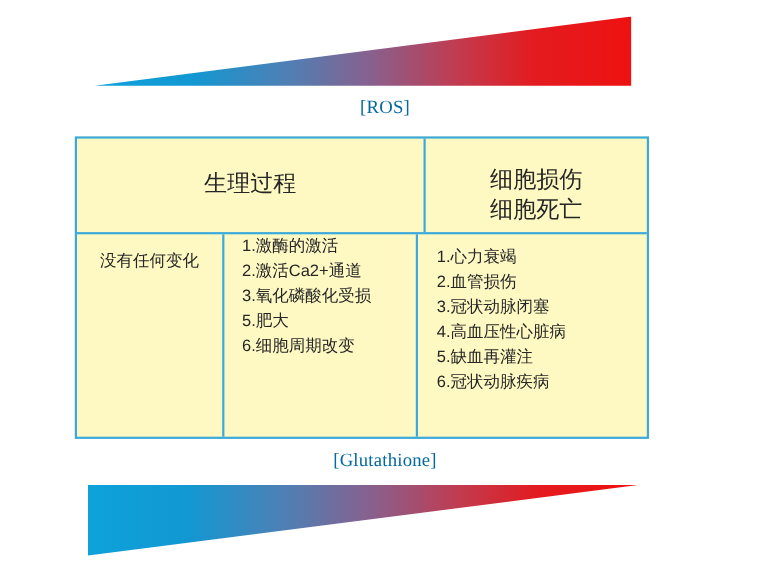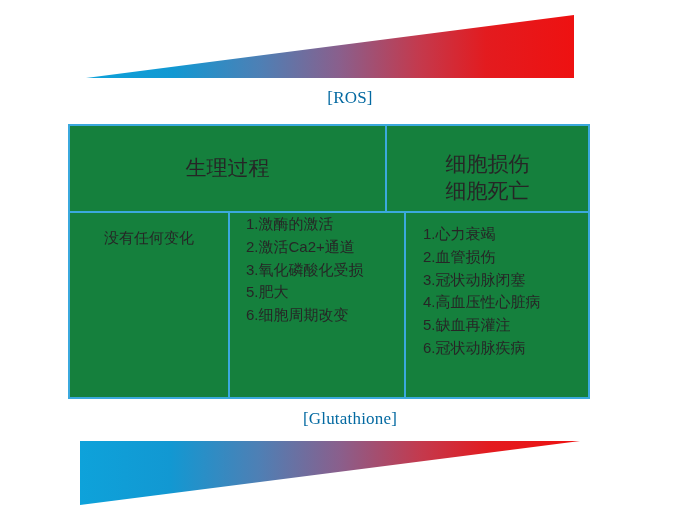--- a/index.html
+++ b/index.html
@@ -69,21 +69,21 @@
   #matrix {
     position: absolute;
     left: 68px;
     top: 124px;
     width: 522px;
     height: 275px;
     border: 2px solid #3ba9dd;
     box-sizing: border-box;
     display: flex;
     flex-direction: column;
-    background: #15803d;
+    background: #fef9c3;
   }
 
   .row {
     display: flex;
     box-sizing: border-box;
   }
   #header-row {
     height: 87px;
     border-bottom: 2px solid #3ba9dd;
   }
@@ -113,21 +113,21 @@
   .header-text {
     font-size: 21px;
     line-height: 1.28;
     text-align: center;
     color: #262626;
     white-space: pre-line;
   }
 
   
   #cell-nochange {
-    width: 160px;
+    width: 134px;
     border-right: 2px solid #3ba9dd;
     align-items: flex-start;
     justify-content: center;
     padding-top: 14px;
   }
   #cell-physio-list {
     width: 176px;
     border-right: 2px solid #3ba9dd;
     align-items: flex-start;
     justify-content: flex-start;

